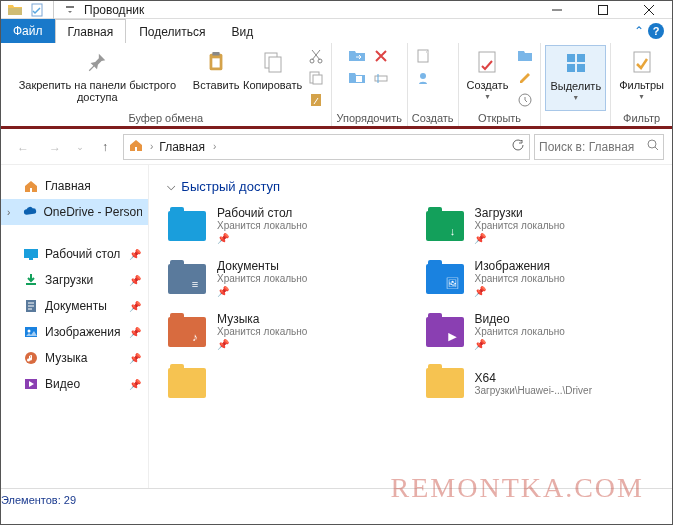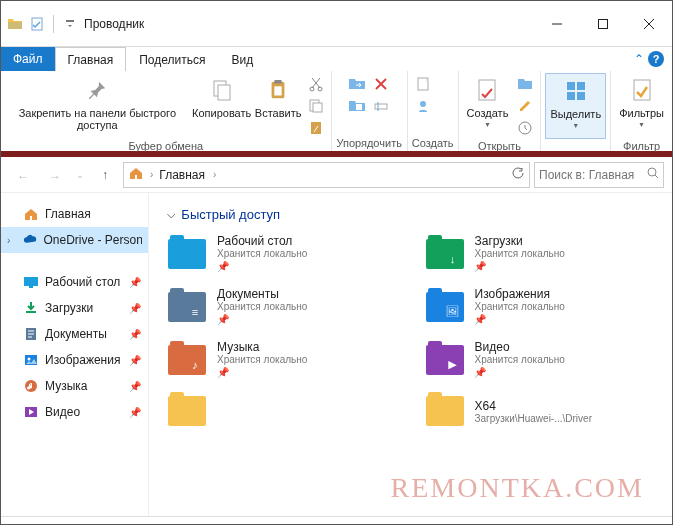--- a/index.html
+++ b/index.html
@@ -1,37 +1,37 @@
 <!DOCTYPE html>
 <html><head>
 <meta charset="utf-8">
 <style>
 * { margin: 0; padding: 0; box-sizing: border-box; font-family: "Segoe UI", Tahoma, sans-serif; }
 body { width: 673px; height: 525px; background: #fff; border: 1px solid #555; font-size: 12px; color: #222; overflow: hidden; position: relative; }
 
 
-.titlebar { height: 46px; display: flex; align-items: center; background: #fff; border-bottom: 1px solid #ddd; }
+.titlebar { height: 18px; display: flex; align-items: center; background: #fff; border-bottom: 1px solid #ddd; }
 .titlebar .qat { display: flex; gap: 2px; padding: 0 4px; align-items: center; }
 .titlebar .qat-icon { width: 20px; height: 20px; display: flex; align-items: center; justify-content: center; }
 .titlebar .divider { width: 1px; height: 18px; background: #ccc; margin: 0 4px; }
 .titlebar .title-text { flex: 0 0 auto; }
 .titlebar .spacer { flex: 1; }
 .titlebar .win-btn { width: 46px; height: 30px; display: flex; align-items: center; justify-content: center; }
 .titlebar .win-btn svg { width: 10px; height: 10px; }
 
 
 .tabstrip { height: 24px; display: flex; align-items: stretch; background: #fff; position: relative; }
 .tab-file { background: #1979ca; color: #fff; padding: 0 12px; display: flex; align-items: center; }
 .tab { padding: 0 12px; display: flex; align-items: center; border: 1px solid transparent; border-bottom: none; }
 .tab.active { border-color: #ccc; background: #fff; }
 .tabstrip .right { margin-left: auto; display: flex; align-items: center; gap: 4px; padding-right: 8px; }
 .tabstrip .help { width: 16px; height: 16px; border-radius: 50%; background: #1979ca; color: #fff; display: flex; align-items: center; justify-content: center; font-size: 11px; font-weight: bold; }
 
 
-.ribbon { height: 86px; background: #fff; border-bottom: 6px solid #7f1d1d; display: flex; }
+.ribbon { height: 86px; background: #fff; border-bottom: 3px solid #7f1d1d; display: flex; }
 .ribbon-group { border-right: 1px solid #e3e3e3; display: flex; flex-direction: column; padding: 2px 4px 0 4px; }
 .ribbon-group-body { flex: 1; display: flex; align-items: flex-start; gap: 2px; }
 .ribbon-group-label { text-align: center; font-size: 11px; color: #555; padding: 1px 0 2px; }
 .ribbon-btn-large { display: flex; flex-direction: column; align-items: center; justify-content: flex-start; min-width: 40px; padding: 2px 4px; text-align: center; font-size: 11px; line-height: 12px; height: 66px; }
 .ribbon-btn-large .ico { height: 30px; display: flex; align-items: center; justify-content: center; margin-bottom: 2px; }
 .ribbon-btn-large.selbox { border: 1px solid #a8c7e8; background: #e5f1fb; }
 .ribbon-col { display: flex; flex-direction: column; gap: 0px; }
 .ribbon-btn-small { width: 22px; height: 22px; display: flex; align-items: center; justify-content: center; }
 
 
@@ -143,36 +143,36 @@
       <div class="ribbon-btn-large">
         <span class="ico">
             <svg width="22" height="22" viewBox="0 0 24 24">
               <path fill="#999" d="M14 3l7 7-4 1-4 4-1 5-3-3-5 5-1-1 5-5-3-3 5-1 4-4z"></path>
             </svg>
           </span>
         <span>Закрепить на панели быстрого доступа</span>
       </div>
       <div class="ribbon-btn-large">
         <span class="ico">
-            <svg width="24" height="24" viewBox="0 0 24 24">
-              <rect x="4" y="3" width="12" height="15" fill="#fff" stroke="#aaa"></rect>
-              <rect x="8" y="7" width="12" height="15" fill="#fff" stroke="#aaa"></rect>
-            </svg>
-          </span>
-        <span>Копировать</span>
-      </div>
-      <div class="ribbon-btn-large">
-        <span class="ico">
             <svg width="22" height="24" viewBox="0 0 24 24">
               <rect x="5" y="3" width="14" height="18" rx="2" fill="#d4a24a"></rect>
               <rect x="8" y="1" width="8" height="4" rx="1" fill="#888"></rect>
               <rect x="8" y="8" width="8" height="10" fill="#fff"></rect>
             </svg>
           </span>
         <span>Вставить</span>
+      </div>
+      <div class="ribbon-btn-large">
+        <span class="ico">
+            <svg width="24" height="24" viewBox="0 0 24 24">
+              <rect x="4" y="3" width="12" height="15" fill="#fff" stroke="#aaa"></rect>
+              <rect x="8" y="7" width="12" height="15" fill="#fff" stroke="#aaa"></rect>
+            </svg>
+          </span>
+        <span>Копировать</span>
       </div>
       <div class="ribbon-col">
         <div class="ribbon-btn-small">
             <svg width="16" height="16" viewBox="0 0 16 16">
               <path d="M4 2l8 10M12 2L4 12" stroke="#888"></path>
               <circle cx="4" cy="13" r="2" fill="none" stroke="#888"></circle>
               <circle cx="12" cy="13" r="2" fill="none" stroke="#888"></circle>
             </svg>
           </div>
         <div class="ribbon-btn-small">

